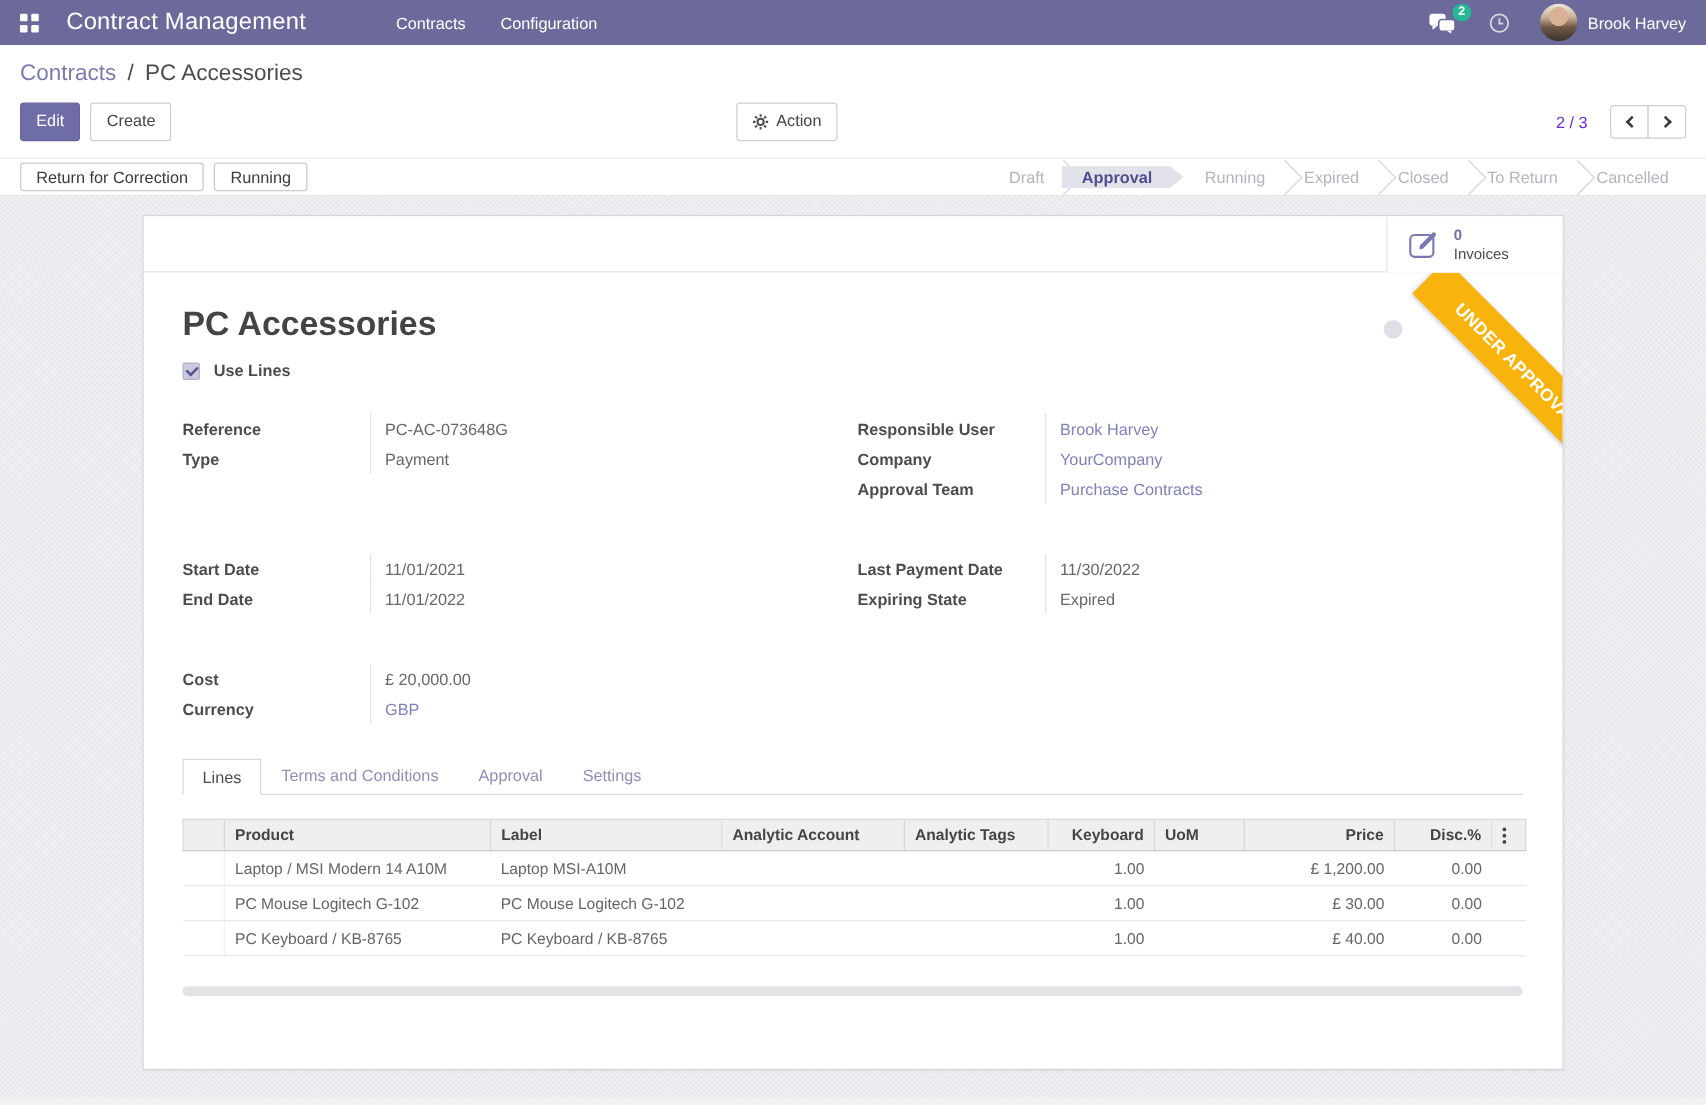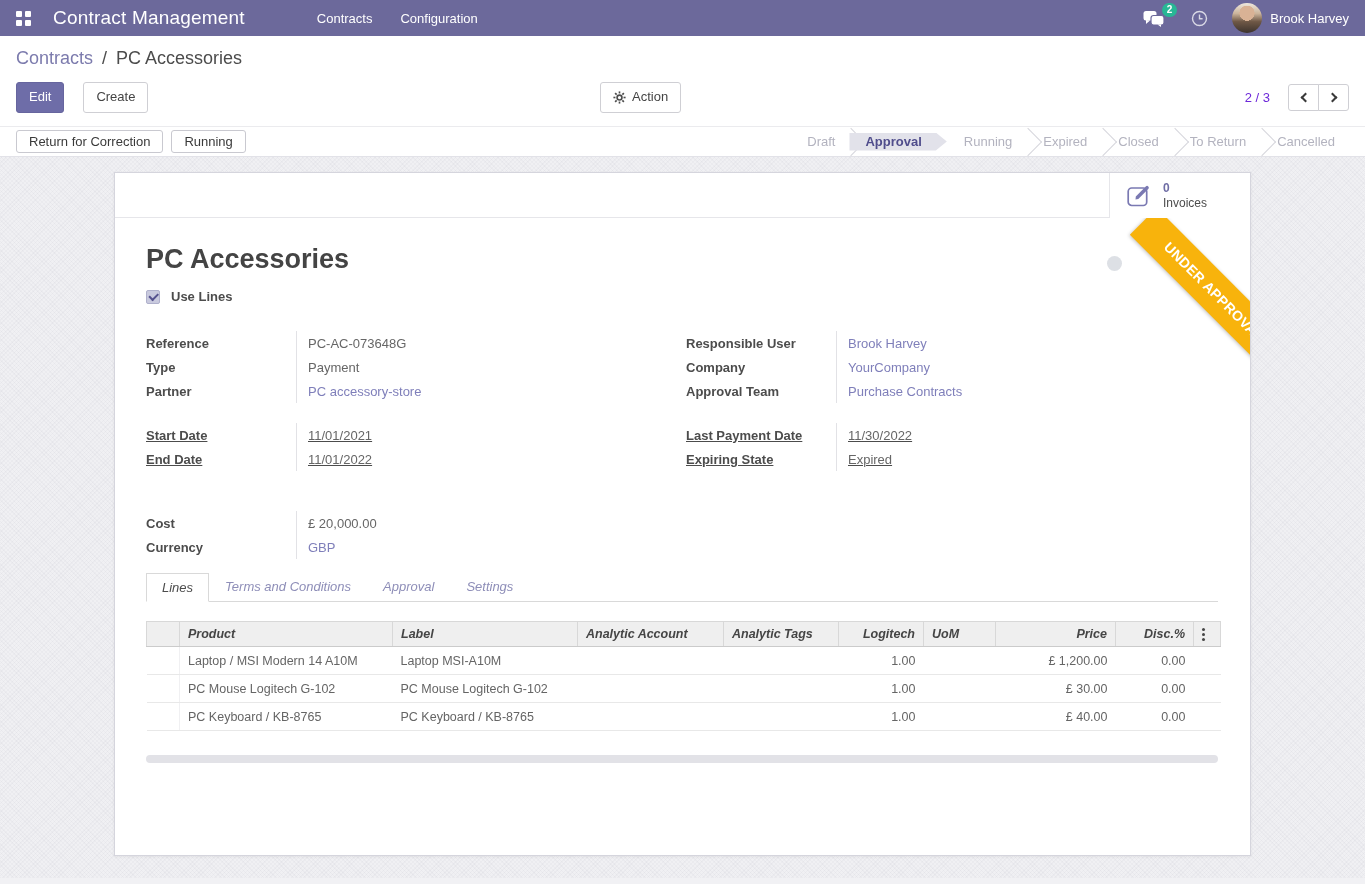--- a/index.html
+++ b/index.html
@@ -43,21 +43,21 @@
   .breadcrumb .bc-link { color:#7c7bad; cursor:pointer; }
   .bc-sep { margin:0 4px; color:#4c4c4c; }
   .cp-row { display:flex; align-items:center; position:relative; height:31px;justify-content:flex-end; }
   .btn {
     display:inline-flex; align-items:center; gap:6px;
     font-size:13px; border-radius:3px; padding:5px 12px; border:1px solid transparent;
     cursor:pointer; background:#fff; color:#444; font-family:inherit; line-height:1.4;
   }
   .btn-primary { background:#6e6da8; border-color:#66659e; color:#fff; }
   .btn-default { border-color:#cfcfd4; }
-  .btn + .btn { margin-left:19px; }
+  .btn + .btn { margin-left:8px; }
   .action-btn { position:absolute; left:565px; }
   .pager { margin-left:auto; display:flex; align-items:center; }
   .pager-value { font-size:13px; color:#6d28d9; margin-right:18px; }
   .pager-btns { display:flex; }
   .pager-btn {
     width:31px; height:27px; border:1px solid #cfcfd4; background:#fff; cursor:pointer;
     display:flex; align-items:center; justify-content:center;
   }
   .pager-btn.prev { border-radius:3px 0 0 3px; }
   .pager-btn.next { border-radius:0 3px 3px 0; margin-left:-1px; }
@@ -123,42 +123,42 @@
   }
   .cbx::after {
     content:""; position:absolute; left:2px; top:2.5px; width:7px; height:3.5px;
     border-left:2px solid #55528e; border-bottom:2px solid #55528e; transform:rotate(-45deg);
   }
   .use-lines-label { font-size:13px; font-weight:bold; color:#4c4c4c; }
 
   .groups { padding:0 32px 0 31px; }
   .o-group { display:grid; grid-template-columns:1fr 1fr; column-gap:8px; }
   .o-group.g-info  { margin-top:27px; }
-  .o-group.g-dates { margin-top:20px;text-decoration:underline; }
+  .o-group.g-dates { margin-top:40px; }
   .o-group.g-cost  { margin-top:40px; }
   .field { display:grid; grid-template-columns:150px 1fr; min-height:24px; font-size:13px; }
   .f-label { font-weight:bold; color:#4c4c4c; display:flex; align-items:center; }
   .f-value { color:#666; border-left:1px solid #e2e2e6; padding-left:11px; display:flex; align-items:center; }
   .f-value.link { color:#7f7fba; cursor:pointer; }
 
   
-  .notebook { margin:14px 32px 0 31px;font-style:italic; }
+  .notebook { margin:28px 32px 0 31px; }
   .tab-bar { display:flex; border-bottom:1px solid #d9d9d9; }
   .tab { padding:6px 16px; font-size:13px; color:#8e8eb8; cursor:pointer; margin-bottom:-1px; }
   .tab.active {
     background:#fff; border:1px solid #d9d9d9; border-bottom:1px solid #fff;
     color:#4c4c4c; padding:6px 15px;
   }
 
   
   .lines-table-wrap { margin:19px 32px 0 31px; }
   table.lines { width:100%; border-collapse:collapse; table-layout:fixed; font-size:12.5px; }
   table.lines th {
     background:#efefef; border:1px solid #d8d8d8; border-bottom-color:#cbcbcb;
-    font-weight:bold; color:#454545; padding:5px 8px; text-align:left; white-space:nowrap; overflow:hidden;font-style:italic;
+    font-weight:bold; color:#454545; padding:5px 8px; text-align:left; white-space:nowrap; overflow:hidden;
   }
   table.lines td {
     padding:6.5px 8px; color:#656565; border-bottom:1px solid #e8e8e8;
     white-space:nowrap; overflow:hidden;
   }
   table.lines .num { text-align:right; }
   td.handle-cell { border-right:1px solid #f0f0f2; }
   th.toggle-th { text-align:center; padding:5px 2px; cursor:pointer; }
   .vdots { display:inline-block; width:3px; height:3px; border-radius:50%; background:#454545;
     box-shadow:0 -5px 0 #454545, 0 5px 0 #454545; vertical-align:middle; }
@@ -298,24 +298,20 @@
       <div class="o-group g-info">
         <div>
           <div class="field">
             <span class="f-label">Reference</span>
             <span class="f-value">PC-AC-073648G</span>
           </div>
           <div class="field">
             <span class="f-label">Type</span>
             <span class="f-value">Payment</span>
           </div>
-          <div class="field">
-            <span class="f-label">Partner</span>
-            <span class="f-value link">PC accessory-store</span>
-          </div>
         </div>
         <div>
           <div class="field">
             <span class="f-label">Responsible User</span>
             <span class="f-value link">Brook Harvey</span>
           </div>
           <div class="field">
             <span class="f-label">Company</span>
             <span class="f-value link">YourCompany</span>
           </div>
@@ -387,21 +383,21 @@
             <col style="width:78px">
             <col style="width:27px">
         </colgroup>
         <thead>
           <tr>
             <th></th>
             <th>Product</th>
             <th>Label</th>
             <th>Analytic Account</th>
             <th>Analytic Tags</th>
-            <th class="num">Logitech</th>
+            <th class="num">Keyboard</th>
             <th>UoM</th>
             <th class="num">Price</th>
             <th class="num">Disc.%</th>
             <th class="toggle-th"><span class="vdots"></span></th>
           </tr>
         </thead>
         <tbody>
           <tr>
             <td class="handle-cell"></td>
             <td>Laptop / MSI Modern 14 A10M</td>

